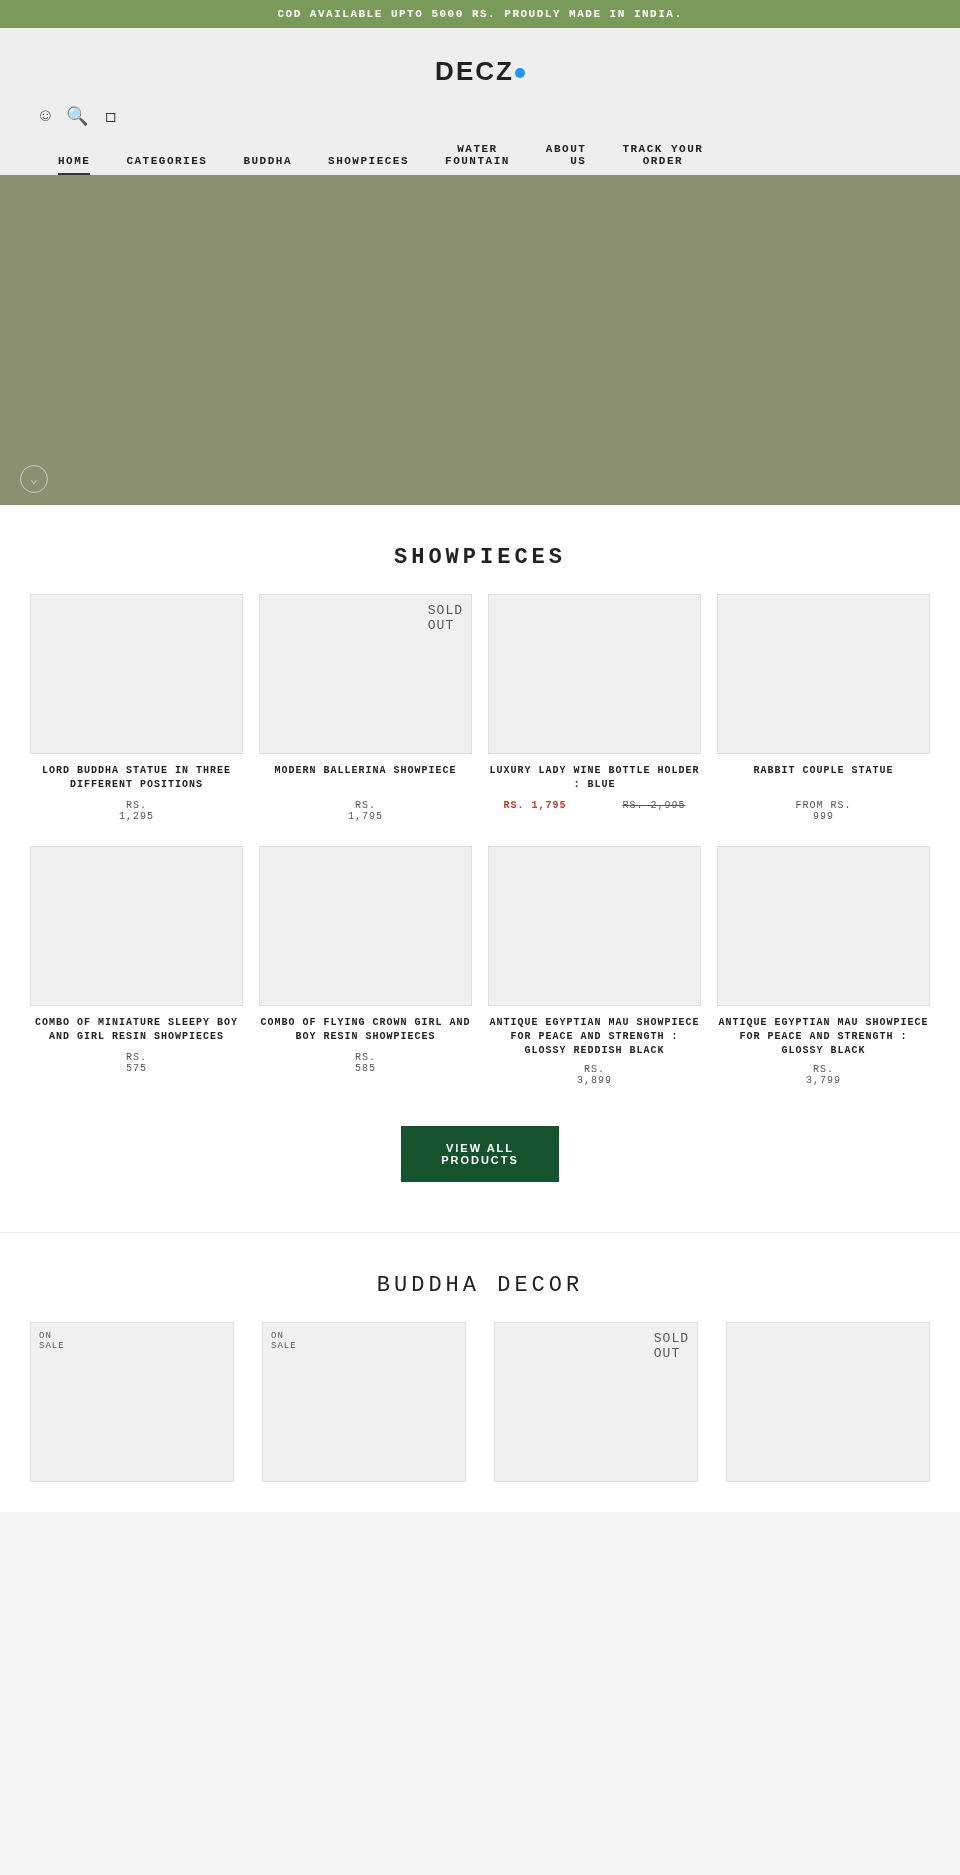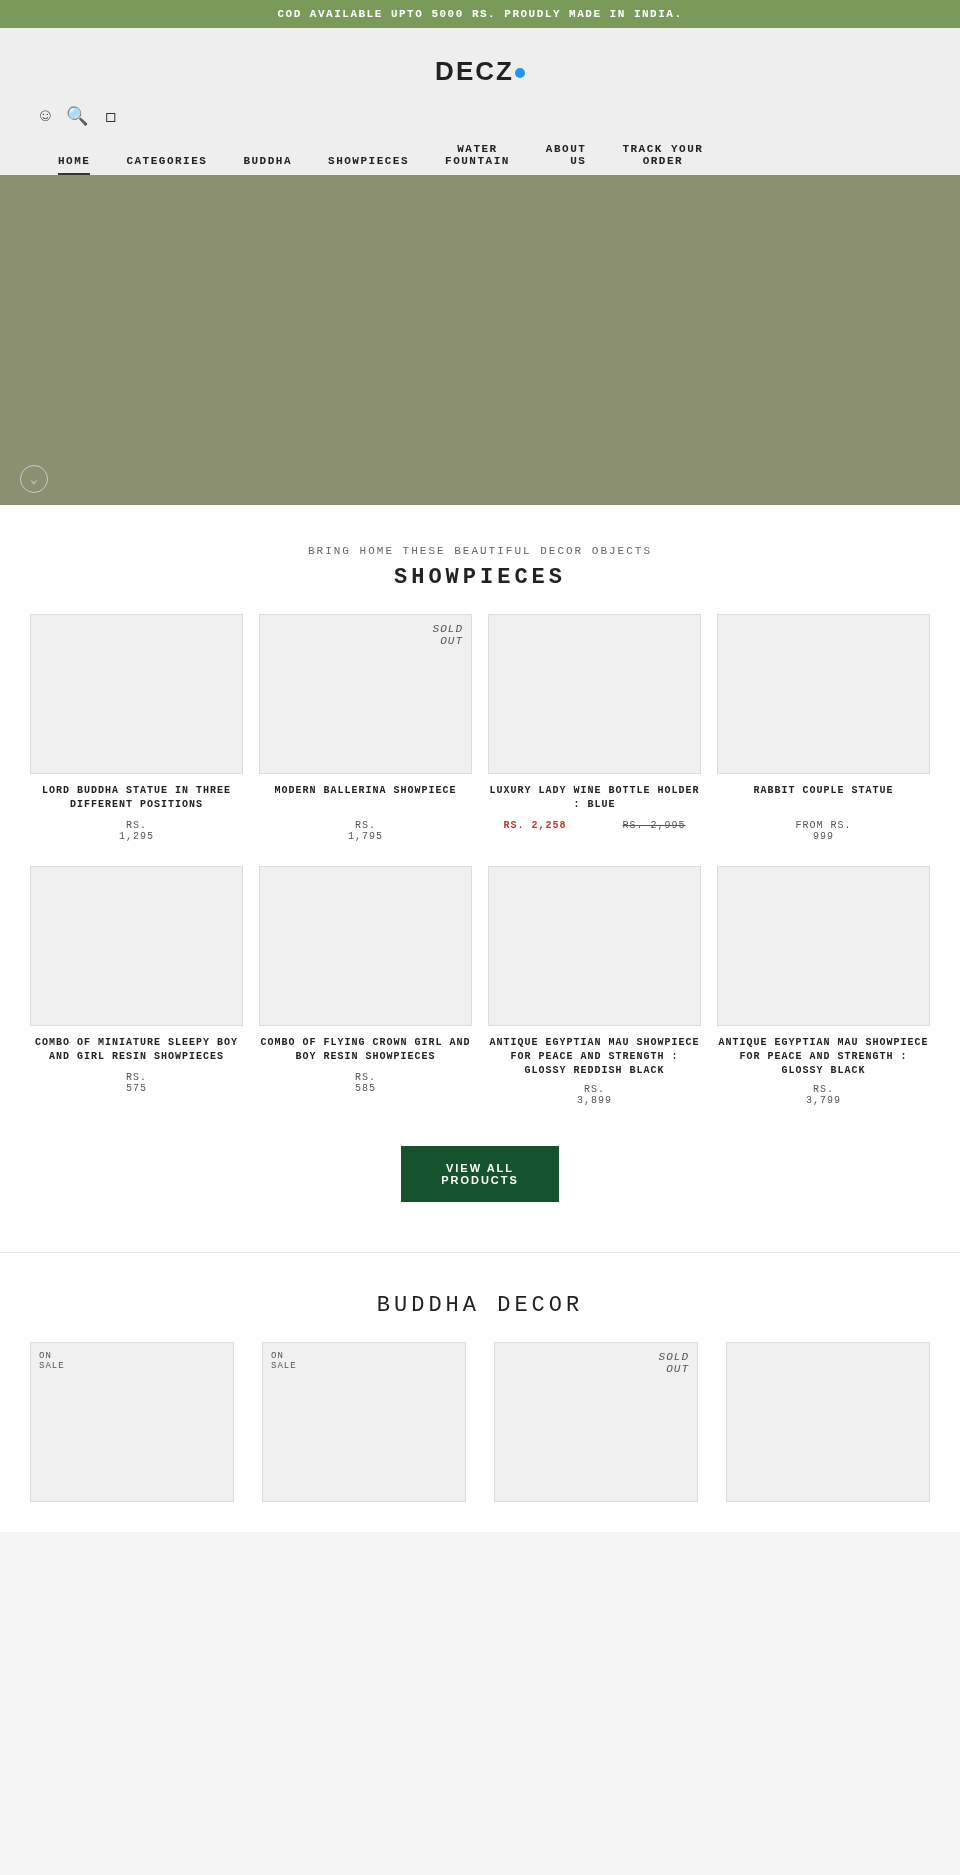--- a/index.html
+++ b/index.html
@@ -146,25 +146,24 @@
       position: relative;
       margin-bottom: 10px;
       display: flex;
       align-items: flex-start;
       justify-content: flex-end;
     }
     .sold-out-badge {
       position: absolute;
       top: 8px;
       right: 8px;
-      font-size: 11px;
+      font-size: 13px;
       letter-spacing: 1px;
       color: #555;
-      text-align: right;
-      font-style: italic;
+      text-align: left;
     }
     .on-sale-badge {
       position: absolute;
       top: 8px;
       left: 8px;
       font-size: 9px;
       letter-spacing: 1px;
       color: #555;
     }
     .product-name {
@@ -280,21 +279,20 @@
     <div class="nav-item" style="text-align:right">ABOUT<br>US</div>
     <div class="nav-item" style="text-align:center">TRACK YOUR<br>ORDER</div>
   </nav>
 </div>
 
 <div class="hero">
   <div class="hero-chevron">⌄</div>
 </div>
 
 <div class="section">
-  <div class="section-subtitle">BRING HOME THESE BEAUTIFUL DECOR OBJECTS</div>
   <div class="section-title">SHOWPIECES</div>
 
   <div class="product-grid">
 
     <div class="product-card">
       <div class="product-image-box"></div>
       <div class="product-name">LORD BUDDHA STATUE IN THREE DIFFERENT POSITIONS</div>
       <div class="product-price">RS.<br>1,295</div>
     </div>
 
@@ -303,21 +301,21 @@
         <div class="sold-out-badge">SOLD<br>OUT</div>
       </div>
       <div class="product-name">MODERN BALLERINA SHOWPIECE</div>
       <div class="product-price">RS.<br>1,795</div>
     </div>
 
     <div class="product-card">
       <div class="product-image-box"></div>
       <div class="product-name">LUXURY LADY WINE BOTTLE HOLDER : BLUE</div>
       <div class="product-price">
-        <span class="sale-price">RS. 2,258</span>
+        <span class="sale-price">RS. 1,795</span>
         &nbsp;
         <span class="original-price" style="text-decoration:line-through;padding-left:35px;">RS. 2,995</span>
       </div>
     </div>
 
     <div class="product-card">
       <div class="product-image-box"></div>
       <div class="product-name">RABBIT COUPLE STATUE</div>
       <div class="product-price from-price">FROM RS.<br>999</div>
     </div>

